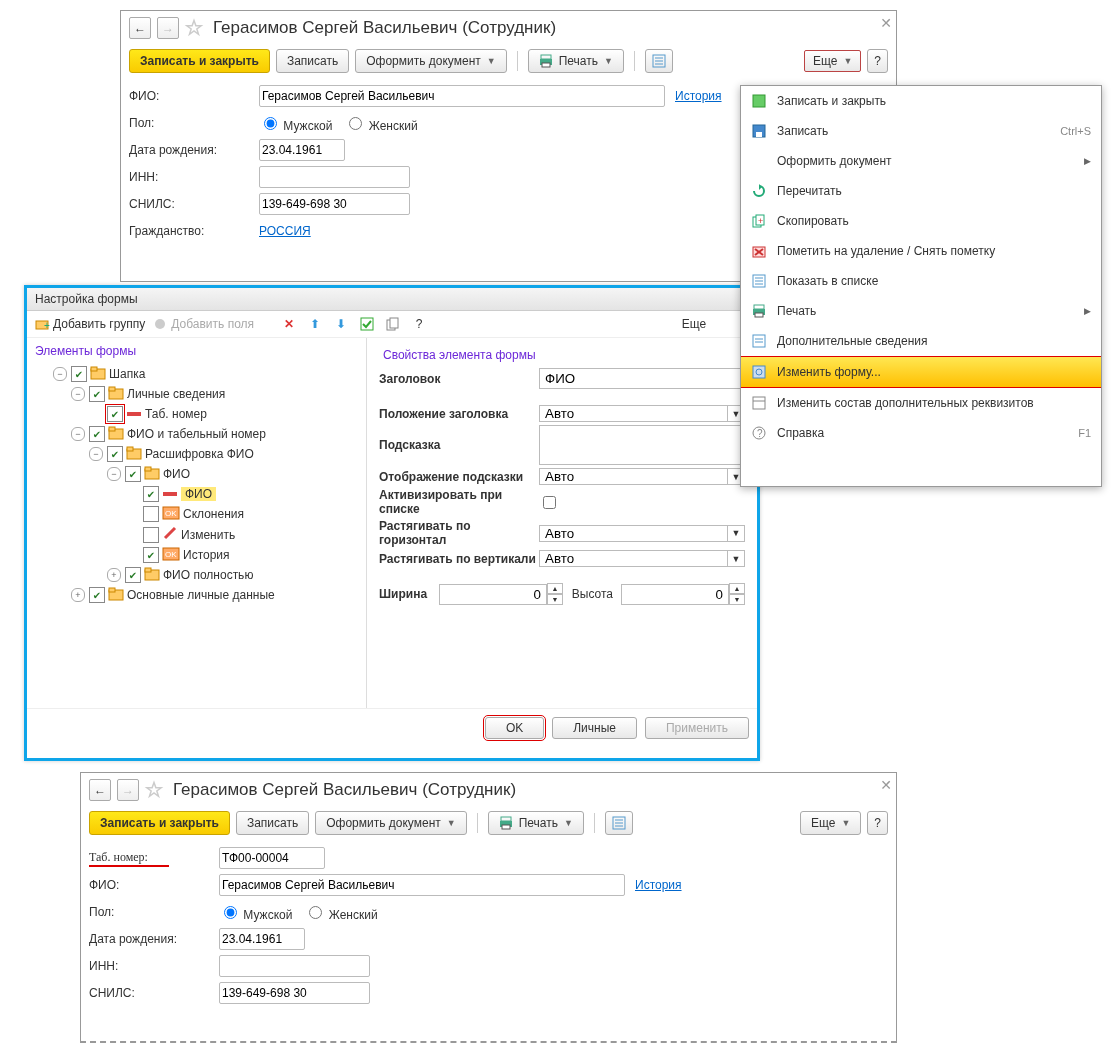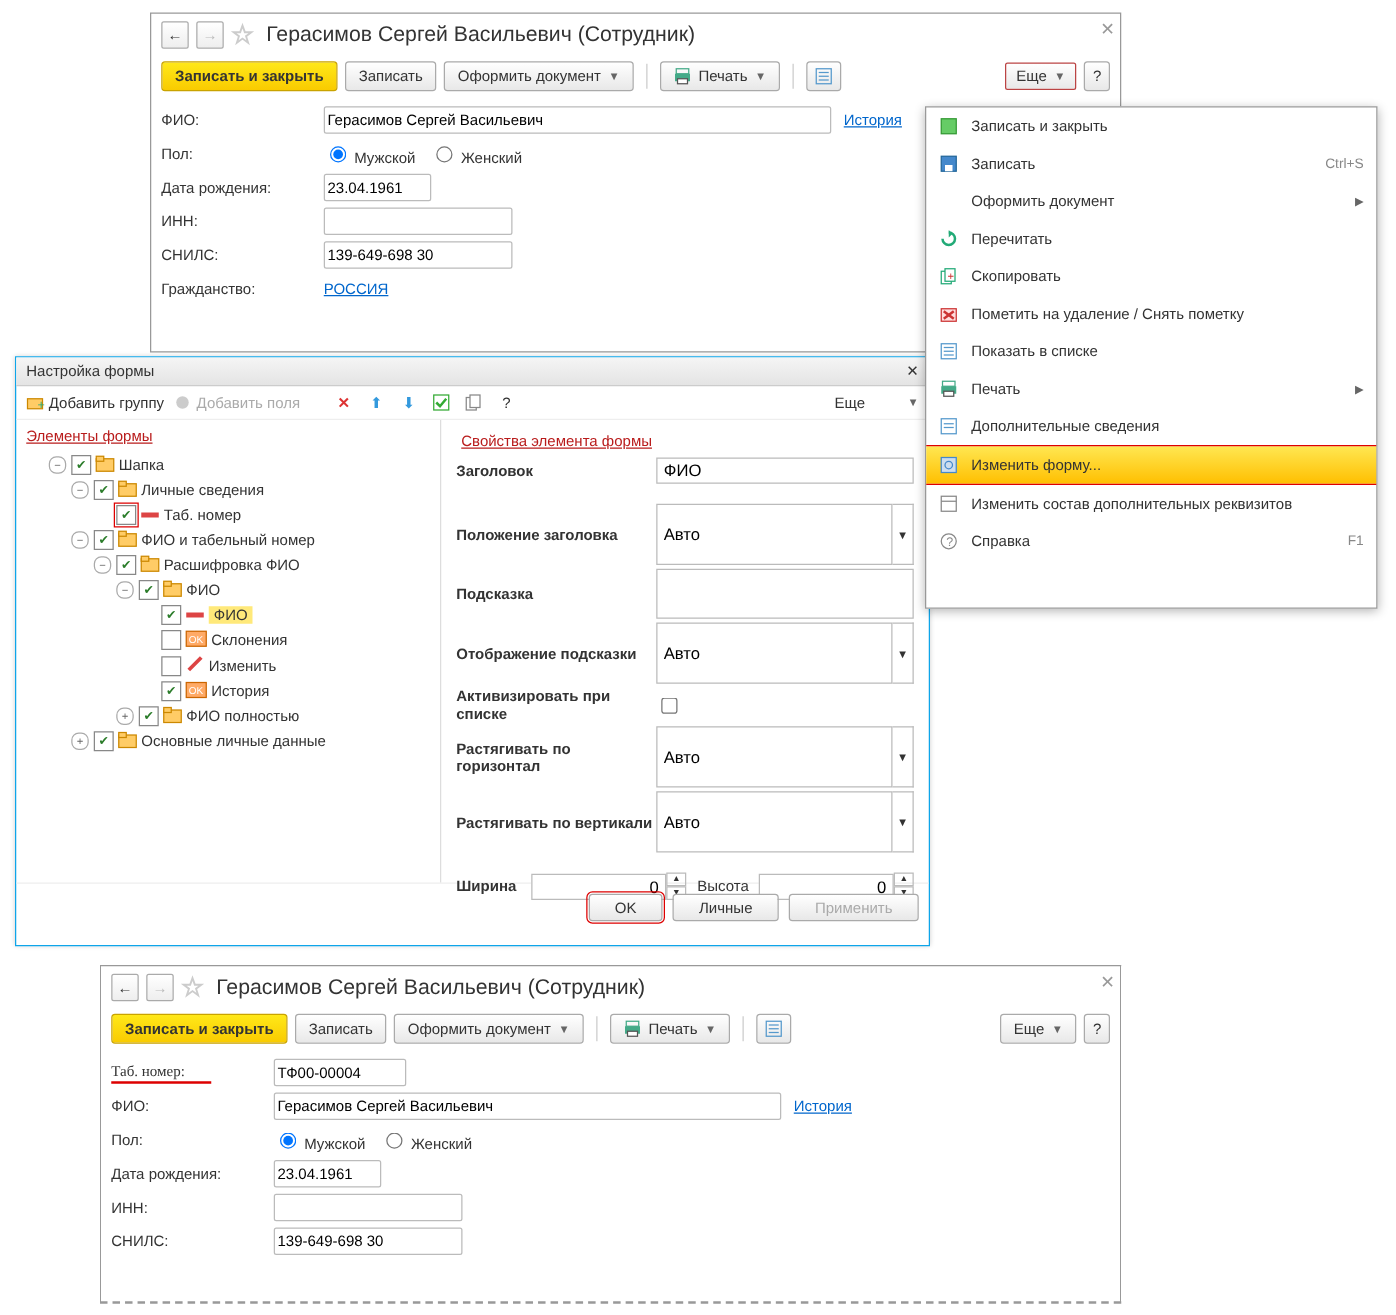--- a/index.html
+++ b/index.html
@@ -1,19 +1,19 @@
 <!DOCTYPE html>
 <html><head>
 <meta charset="utf-8">
 <style>
 body { font-family: Arial, sans-serif; font-size: 12px; margin: 0; background: #fff; color: #333; }
 .window { border: 1px solid #999; background: #fff; position: absolute; }
 .win1 { left: 120px; top: 10px; width: 775px; height: 270px; }
 .win3 { left: 80px; top: 772px; width: 815px; height: 268px; border-bottom: 2px dashed #999; }
-.dialog { left: 12px; top: 285px; width: 730px; height: 470px; border: 1px solid #0ea5e9; position: absolute; background: #fff; box-shadow: 0 0 4px rgba(0,0,0,0.2); }
+.dialog { left: 24px; top: 285px; width: 730px; height: 470px; border: 3px solid #0ea5e9; position: absolute; background: #fff; box-shadow: 0 0 4px rgba(0,0,0,0.2); }
 .menu { left: 740px; top: 85px; width: 360px; height: 400px; position: absolute; background: #fff; border: 1px solid #999; box-shadow: 0 2px 8px rgba(0,0,0,0.3); z-index: 100; }
 .header-row { display: flex; align-items: center; padding: 6px 8px; gap: 6px; position: relative; }
 .nav-btn { width: 20px; height: 20px; border: 1px solid #aaa; background: linear-gradient(#fff,#eee); display: inline-flex; align-items: center; justify-content: center; cursor: pointer; border-radius: 2px; }
 .star-icon { width: 18px; height: 18px; color: #ccc; }
 .title-text { font-size: 17px; color: #333; margin-left: 4px; }
 .close-x { position: absolute; right: 4px; top: 4px; color: #999; cursor: pointer; font-size: 14px; }
 .toolbar { display: flex; align-items: center; padding: 4px 8px; gap: 6px; }
 .btn { border: 1px solid #aaa; background: linear-gradient(#fff,#e8e8e8); padding: 4px 10px; border-radius: 3px; cursor: pointer; display: inline-flex; align-items: center; gap: 6px; font-size: 12px; }
 .btn.yellow { background: linear-gradient(#ffe819,#f9cb00); border-color: #c9a300; font-weight: bold; }
 .btn.icon-only { padding: 4px 6px; }
@@ -35,36 +35,36 @@
 
 
 .dlg-title { background: linear-gradient(#f5f5f5,#e4e4e4); padding: 4px 8px; font-size: 12px; border-bottom: 1px solid #ccc; display: flex; justify-content: space-between; align-items: center; }
 .dlg-toolbar { padding: 4px 8px; display: flex; align-items: center; gap: 8px; border-bottom: 1px solid #eee; }
 .tb-link { color: #333; display: inline-flex; align-items: center; gap: 4px; cursor: pointer; }
 .tb-link.dis { color: #aaa; }
 .icon-btn { width: 18px; height: 18px; display: inline-flex; align-items: center; justify-content: center; cursor: pointer; }
 .dlg-body { display: flex; height: 370px; }
 .tree-pane { width: 350px; border-right: 1px solid #ddd; padding: 4px; overflow: auto; }
 .prop-pane { flex: 1; padding: 8px 12px; }
-.pane-header { font-size: 12px; color: #b91c1c; margin: 2px 0 6px 4px; text-decoration: underline; }
+.pane-header { font-size: 12px; color: #6d28d9; margin: 2px 0 6px 4px; }
 .tree-row { display: flex; align-items: center; gap: 4px; padding: 2px 0; }
 .tree-row .cb { width: 14px; height: 14px; border: 1px solid #888; display: inline-flex; align-items: center; justify-content: center; font-size: 10px; color: #2a7c29; background:#fff; }
 .tree-row .cb.off { color: transparent; }
 .ind1 { margin-left: 18px; }
 .ind2 { margin-left: 36px; }
 .ind3 { margin-left: 54px; }
 .ind4 { margin-left: 72px; }
 .ind5 { margin-left: 90px; }
 .exp { width: 12px; height: 12px; border: 1px solid #aaa; border-radius: 6px; font-size: 9px; display: inline-flex; align-items: center; justify-content: center; color: #666; }
 .sel { background: #ffe97a; padding: 0 4px; }
 .prop-row { display: flex; align-items: center; margin: 3px 0; }
 .prop-lbl { width: 160px; font-weight: bold; }
 .prop-inp { border: 1px solid #bbb; padding: 2px 5px; flex: 1; }
 .combo { display: flex; }
-.combo input { flex:1; border: 1px solid #bbb; padding: 16px 5px; }
+.combo input { flex:1; border: 1px solid #bbb; padding: 0 5px; }
 .combo .dd { width: 16px; border: 1px solid #bbb; border-left: 0; display:flex;align-items:center;justify-content:center; font-size: 9px; cursor:pointer; }
 .dlg-footer { padding: 8px; display: flex; justify-content: flex-end; gap: 8px; border-top: 1px solid #eee; }
 .dlg-footer .btn { padding: 3px 20px; }
 .dlg-footer .btn.disabled { color: #aaa; }
 
 
 .menu-item { display: flex; align-items: center; padding: 7px 10px; gap: 10px; cursor: pointer; }
 .menu-item.highlight { background: linear-gradient(#ffe752,#ffbf00); border-top: 1px solid #d00; border-bottom: 1px solid #d00; }
 .menu-icon { width: 16px; height: 16px; display:inline-flex;align-items:center;justify-content:center; }
 .menu-label { flex: 1; }

